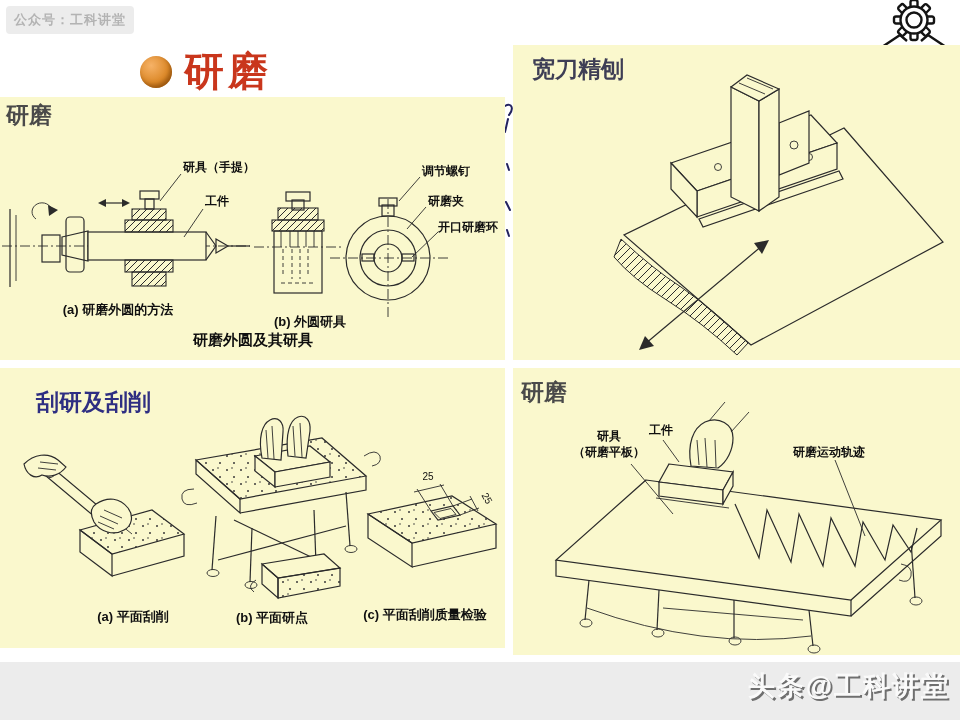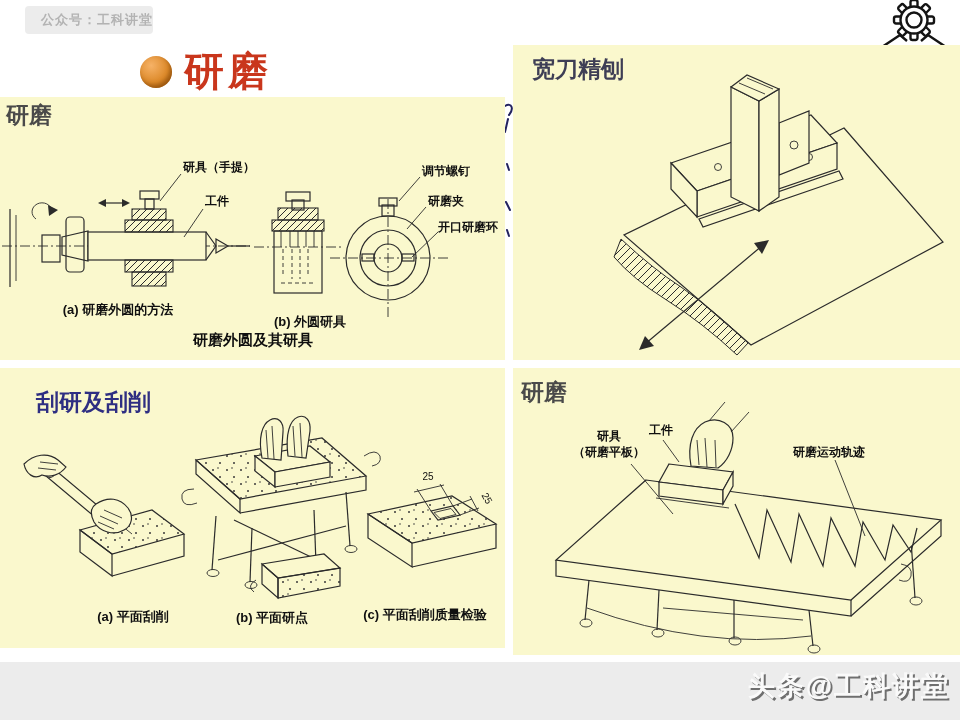--- a/index.html
+++ b/index.html
@@ -1,20 +1,20 @@
 <!DOCTYPE html>
 <html><head>
 <meta charset="utf-8">
 <style>
   html,body{margin:0;padding:0;}
   body{width:960px;height:720px;position:relative;background:#ffffff;overflow:hidden;
        font-family:"Liberation Sans",sans-serif;}
-  .badge{position:absolute;left:25px;top:6px;width:128px;height:28px;background:#ececec;
+  .badge{position:absolute;left:6px;top:6px;width:128px;height:28px;background:#ececec;
          border-radius:4px;color:#b3b3b3;font-size:13px;font-weight:700;
-         display:flex;align-items:center;justify-content:flex-end;letter-spacing:1px;}
+         display:flex;align-items:center;justify-content:center;letter-spacing:1px;}
   .titlerow{position:absolute;left:140px;top:44px;display:flex;align-items:center;}
   .ball{width:32px;height:32px;border-radius:50%;
         background:radial-gradient(circle at 35% 30%, #f6b express 0,#f6b267 0%, #dd8a2a 55%, #a35c0e 100%);
         background:radial-gradient(circle at 35% 30%, #f6b267 0%, #dd8a2a 55%, #a35c0e 100%);
         box-shadow:inset -2px -3px 4px rgba(120,60,0,.5);}
   .slide-title{margin-left:12px;font-size:40px;font-weight:700;color:#c9361c;letter-spacing:4px;}
   .panel{position:absolute;background:#faf8cd;}
   .p-tl{left:0;top:97px;width:505px;height:263px;}
   .p-tr{left:513px;top:45px;width:447px;height:315px;}
   .p-bl{left:0;top:368px;width:505px;height:280px;}

